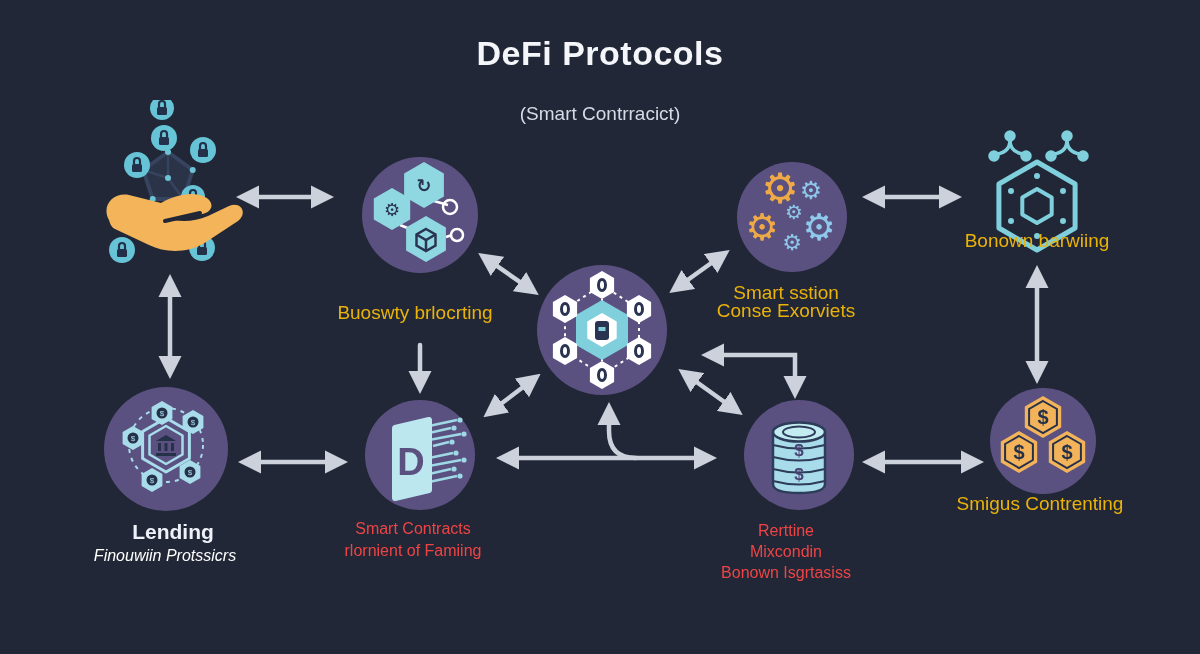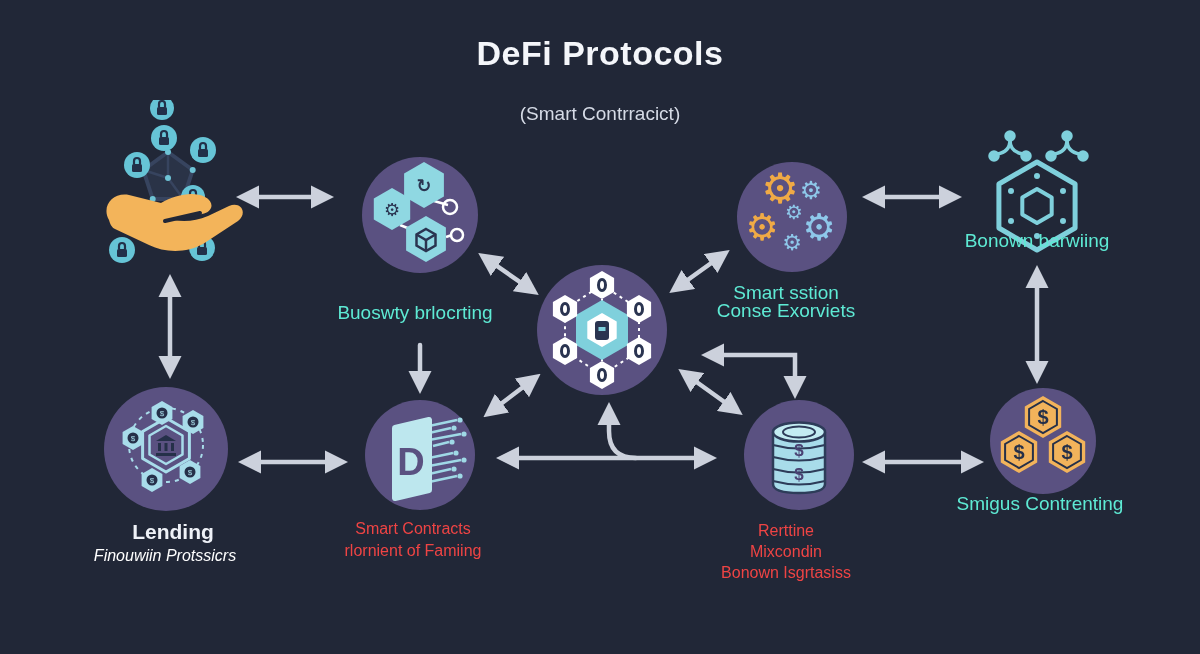--- a/index.html
+++ b/index.html
@@ -9,21 +9,21 @@
     font-family:"Liberation Sans","DejaVu Sans",sans-serif;
     color:#edf0f6;
     overflow:hidden;
   }
   #canvas{position:relative;width:1200px;height:502px;background:#212737;}
   .abs{position:absolute;}
   .ctr{transform:translateX(-50%);text-align:center;white-space:nowrap;}
   .title{font-size:34px;font-weight:bold;letter-spacing:.5px;color:#f4f6fa;}
   .subtitle{font-size:19px;color:#d6dbe6;margin-top:27px;}
   .node-circle{position:absolute;border-radius:50%;background:#5a5181;}
-  .lbl{font-size:19px;color:#5eead4;}
+  .lbl{font-size:19px;color:#eab308;}
   .lbl-sm{font-size:16px;line-height:22px;color:#ef4444;}
   .lbl-bold{font-size:21px;font-weight:bold;color:#eef1f7;margin-left:8px;}
   .lbl-italic{font-size:16px;font-style:italic;color:#ffffff;}
   svg{display:block;}
   #arrow-layer{position:absolute;left:0;top:0;pointer-events:none;}
 </style>
 </head>
 <body>
 
 <div id="canvas">

